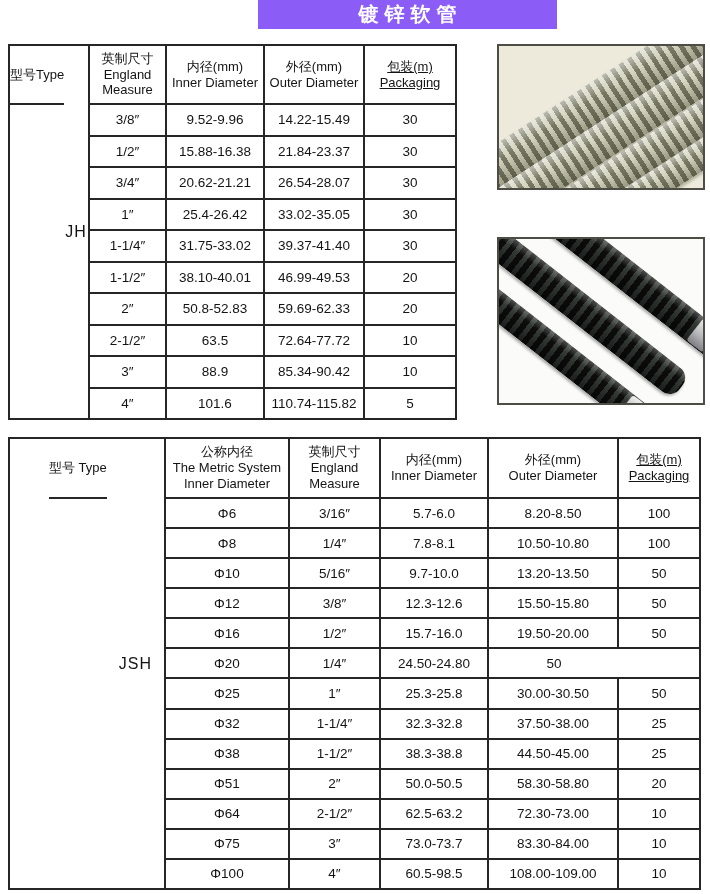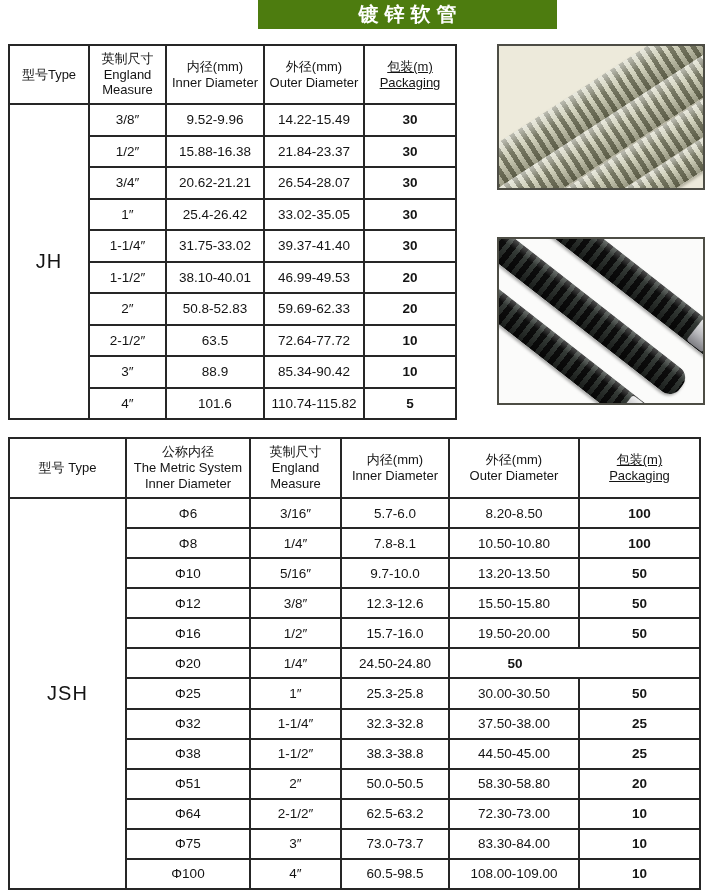--- a/index.html
+++ b/index.html
@@ -6,64 +6,64 @@
   html,body { background:#ffffff; }
   body {
     width:710px; height:894px; position:relative;
     font-family:"Liberation Sans","DejaVu Sans",sans-serif;
     color:#141414;
   }
 
   
   .banner {
     position:absolute; left:258px; top:0; width:299px; height:29px;
-    background:#4d7c0f; color:#ffffff;
+    background:#8b5cf6; color:#ffffff;
     display:flex; align-items:center; justify-content:center;
     font-size:20px; font-weight:bold; letter-spacing:6px; padding-left:6px;
   }
 
   
   .tbl {
     position:absolute; background:#fff;
     border:2px solid #262626; display:flex;
   }
-  .typecol { display:flex; flex-direction:column; border-right:2px solid #262626; }
+  .typecol { display:flex; flex-direction:row; border-right:2px solid #262626; }
   .typecol .th { border-bottom:2px solid #262626; }
   .typeval {
     flex:1; display:flex; align-items:center; justify-content:center;
-    font-size:20px; letter-spacing:1px;
+    font-size:16px; letter-spacing:1px;
   }
   .datacol { flex:1; display:flex; flex-direction:column; min-width:0;border-radius:14px; }
   .hrow { display:grid; border-bottom:2px solid #262626; }
   .rows { flex:1; display:flex; flex-direction:column; min-width:0; }
   .drow { flex:1; display:grid; border-bottom:2px solid #262626; min-height:0; }
   .rows .drow:last-of-type { border-bottom:none; }
   .c {
     border-right:2px solid #262626;
     display:flex; align-items:center; justify-content:center;
     font-size:13.5px; overflow:hidden;
   }
-  .c:last-child { border-right:none;font-weight:bold; }
+  .c:last-child { border-right:none; }
   .th {
     display:flex; align-items:center; justify-content:center; text-align:center;
     font-size:13px; line-height:1.22; font-weight:500;
     white-space:pre-line; height:100%;
   }
   .hrow .th { border-right:2px solid #262626; }
   .hrow .th:last-child { border-right:none;text-decoration:underline; }
 
   .jh-grid  { grid-template-columns:77px 98px 100px 1fr; }
   .jsh-grid { grid-template-columns:124px 91px 108px 130px 1fr; }
 
   #jh-table  { left:8px;  top:44px;  width:449px; height:376px; }
   #jh-table  .typecol { width:80px; }
   #jh-table  .hrow, #jh-table .typecol .th { height:59px; }
 
   #jsh-table { left:8px;  top:437px; width:693px; height:453px; }
-  #jsh-table .typecol { width:117px; }
+  #jsh-table .typecol { width:117px;margin-left:39px; }
   #jsh-table .hrow, #jsh-table .typecol .th { height:60px; }
 
   
   .photo {
     position:absolute; overflow:hidden; border:2px solid #4d4d45;
   }
   #photo-metal { left:497px; top:44px;  width:208px; height:146px; background:#edeadb; }
   #photo-black { left:497px; top:237px; width:208px; height:168px; background:#fbfbfa; }
 
   .tube { position:absolute; }

